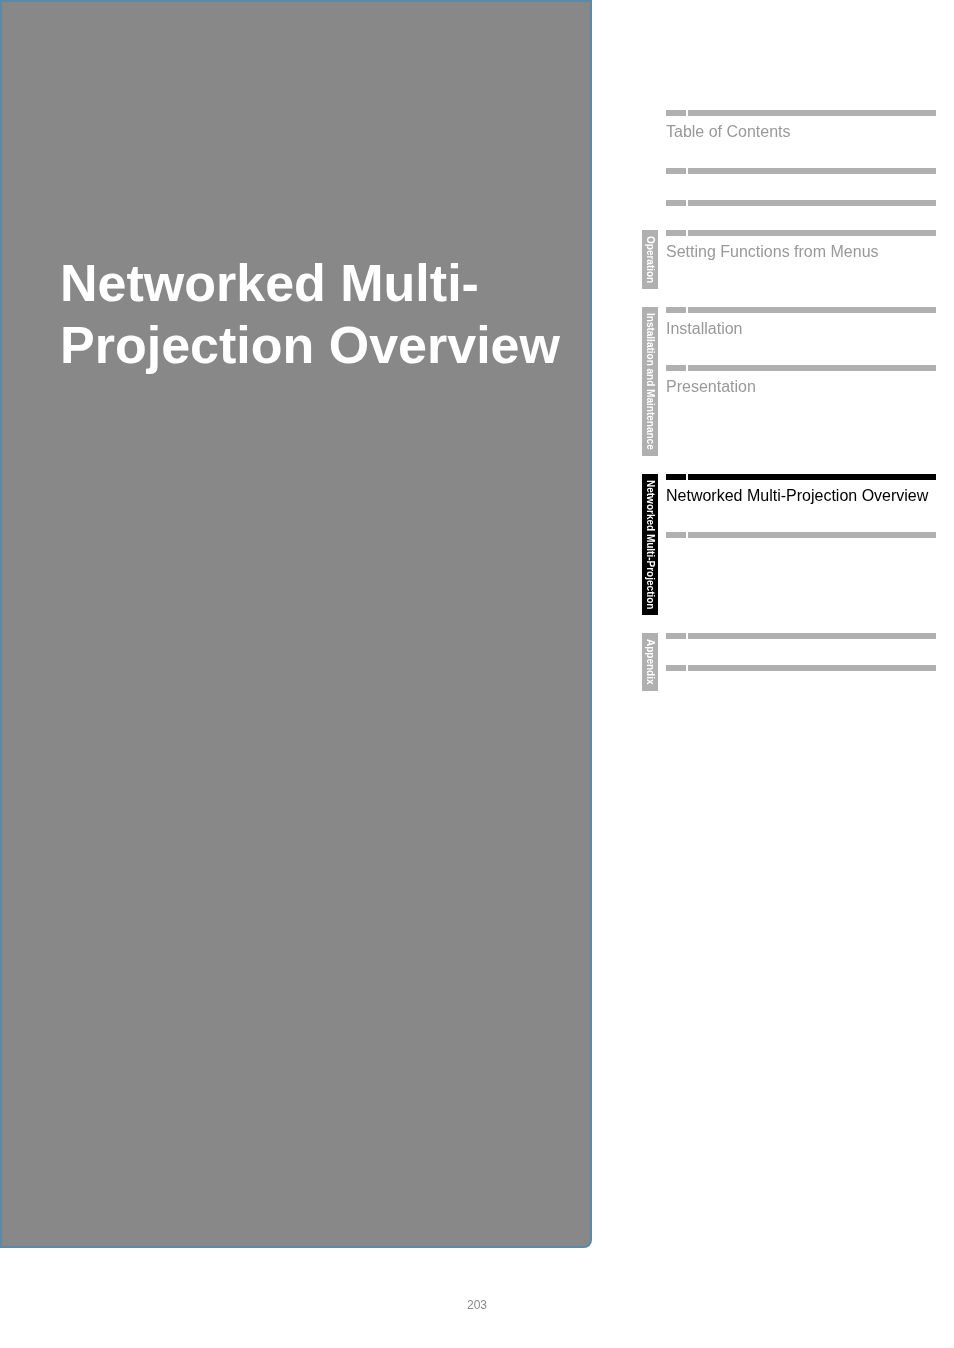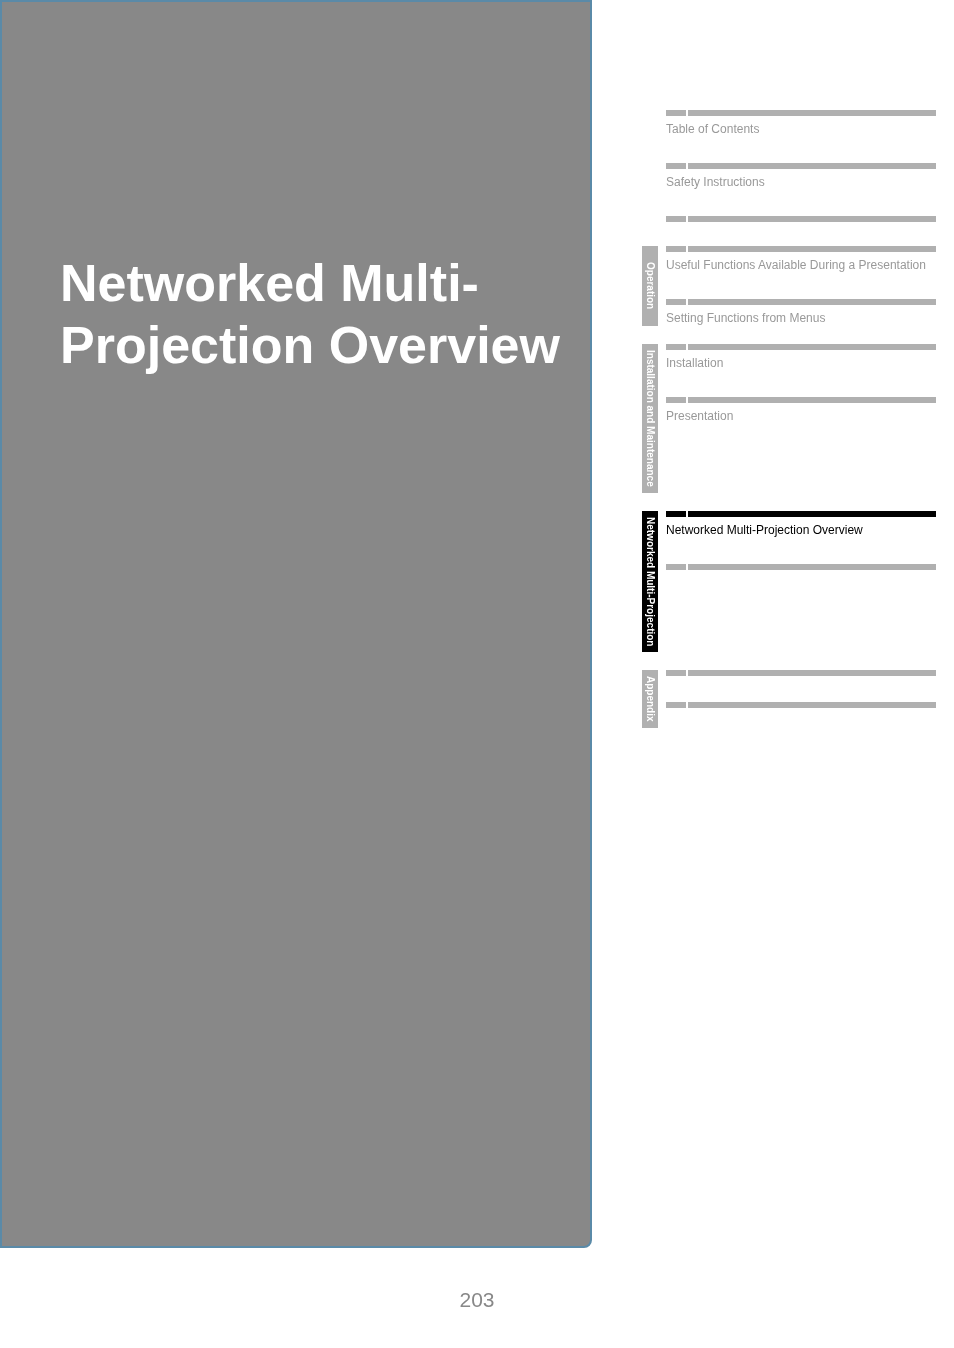--- a/index.html
+++ b/index.html
@@ -72,32 +72,32 @@
       height: 6px;
       margin-right: 2px;
     }
     .nav-bar-long {
       flex: 1;
       height: 6px;
     }
     .bar-inactive { background: #b0b0b0; }
     .bar-active { background: #000; }
     .nav-label {
-      font-size: 12px;
+      font-size: 16px;
       line-height: 1.25;
       color: #999;
     }
     .nav-label-active { color: #000; }
     .page-number {
       position: absolute;
       bottom: 36px;
       left: 0;
       width: 100%;
       text-align: center;
-      font-size: 21px;
+      font-size: 12px;
       color: #888;
     }
   </style>
 </head>
 <body>
 
 <div class="page-container">
   <div class="left-panel">
     <h1 class="chapter-title">Networked Multi-Projection Overview</h1>
   </div>
@@ -111,41 +111,33 @@
             <div class="nav-bar-short bar-inactive"></div>
             <div class="nav-bar-long bar-inactive"></div>
           </div>
           <div class="nav-label">Table of Contents</div>
         </div>
         <div class="nav-item">
           <div class="nav-bar">
             <div class="nav-bar-short bar-inactive"></div>
             <div class="nav-bar-long bar-inactive"></div>
           </div>
-          <div class="nav-label">Safety Instructions</div>
         </div>
         <div class="nav-item">
           <div class="nav-bar">
             <div class="nav-bar-short bar-inactive"></div>
             <div class="nav-bar-long bar-inactive"></div>
           </div>
         </div>
       </div>
     </div>
 
     <div class="nav-section">
       <div class="section-tab tab-inactive">Operation</div>
       <div class="nav-items">
-        <div class="nav-item">
-          <div class="nav-bar">
-            <div class="nav-bar-short bar-inactive"></div>
-            <div class="nav-bar-long bar-inactive"></div>
-          </div>
-          <div class="nav-label">Useful Functions Available During a Presentation</div>
-        </div>
         <div class="nav-item">
           <div class="nav-bar">
             <div class="nav-bar-short bar-inactive"></div>
             <div class="nav-bar-long bar-inactive"></div>
           </div>
           <div class="nav-label">Setting Functions from Menus</div>
         </div>
       </div>
     </div>
 

